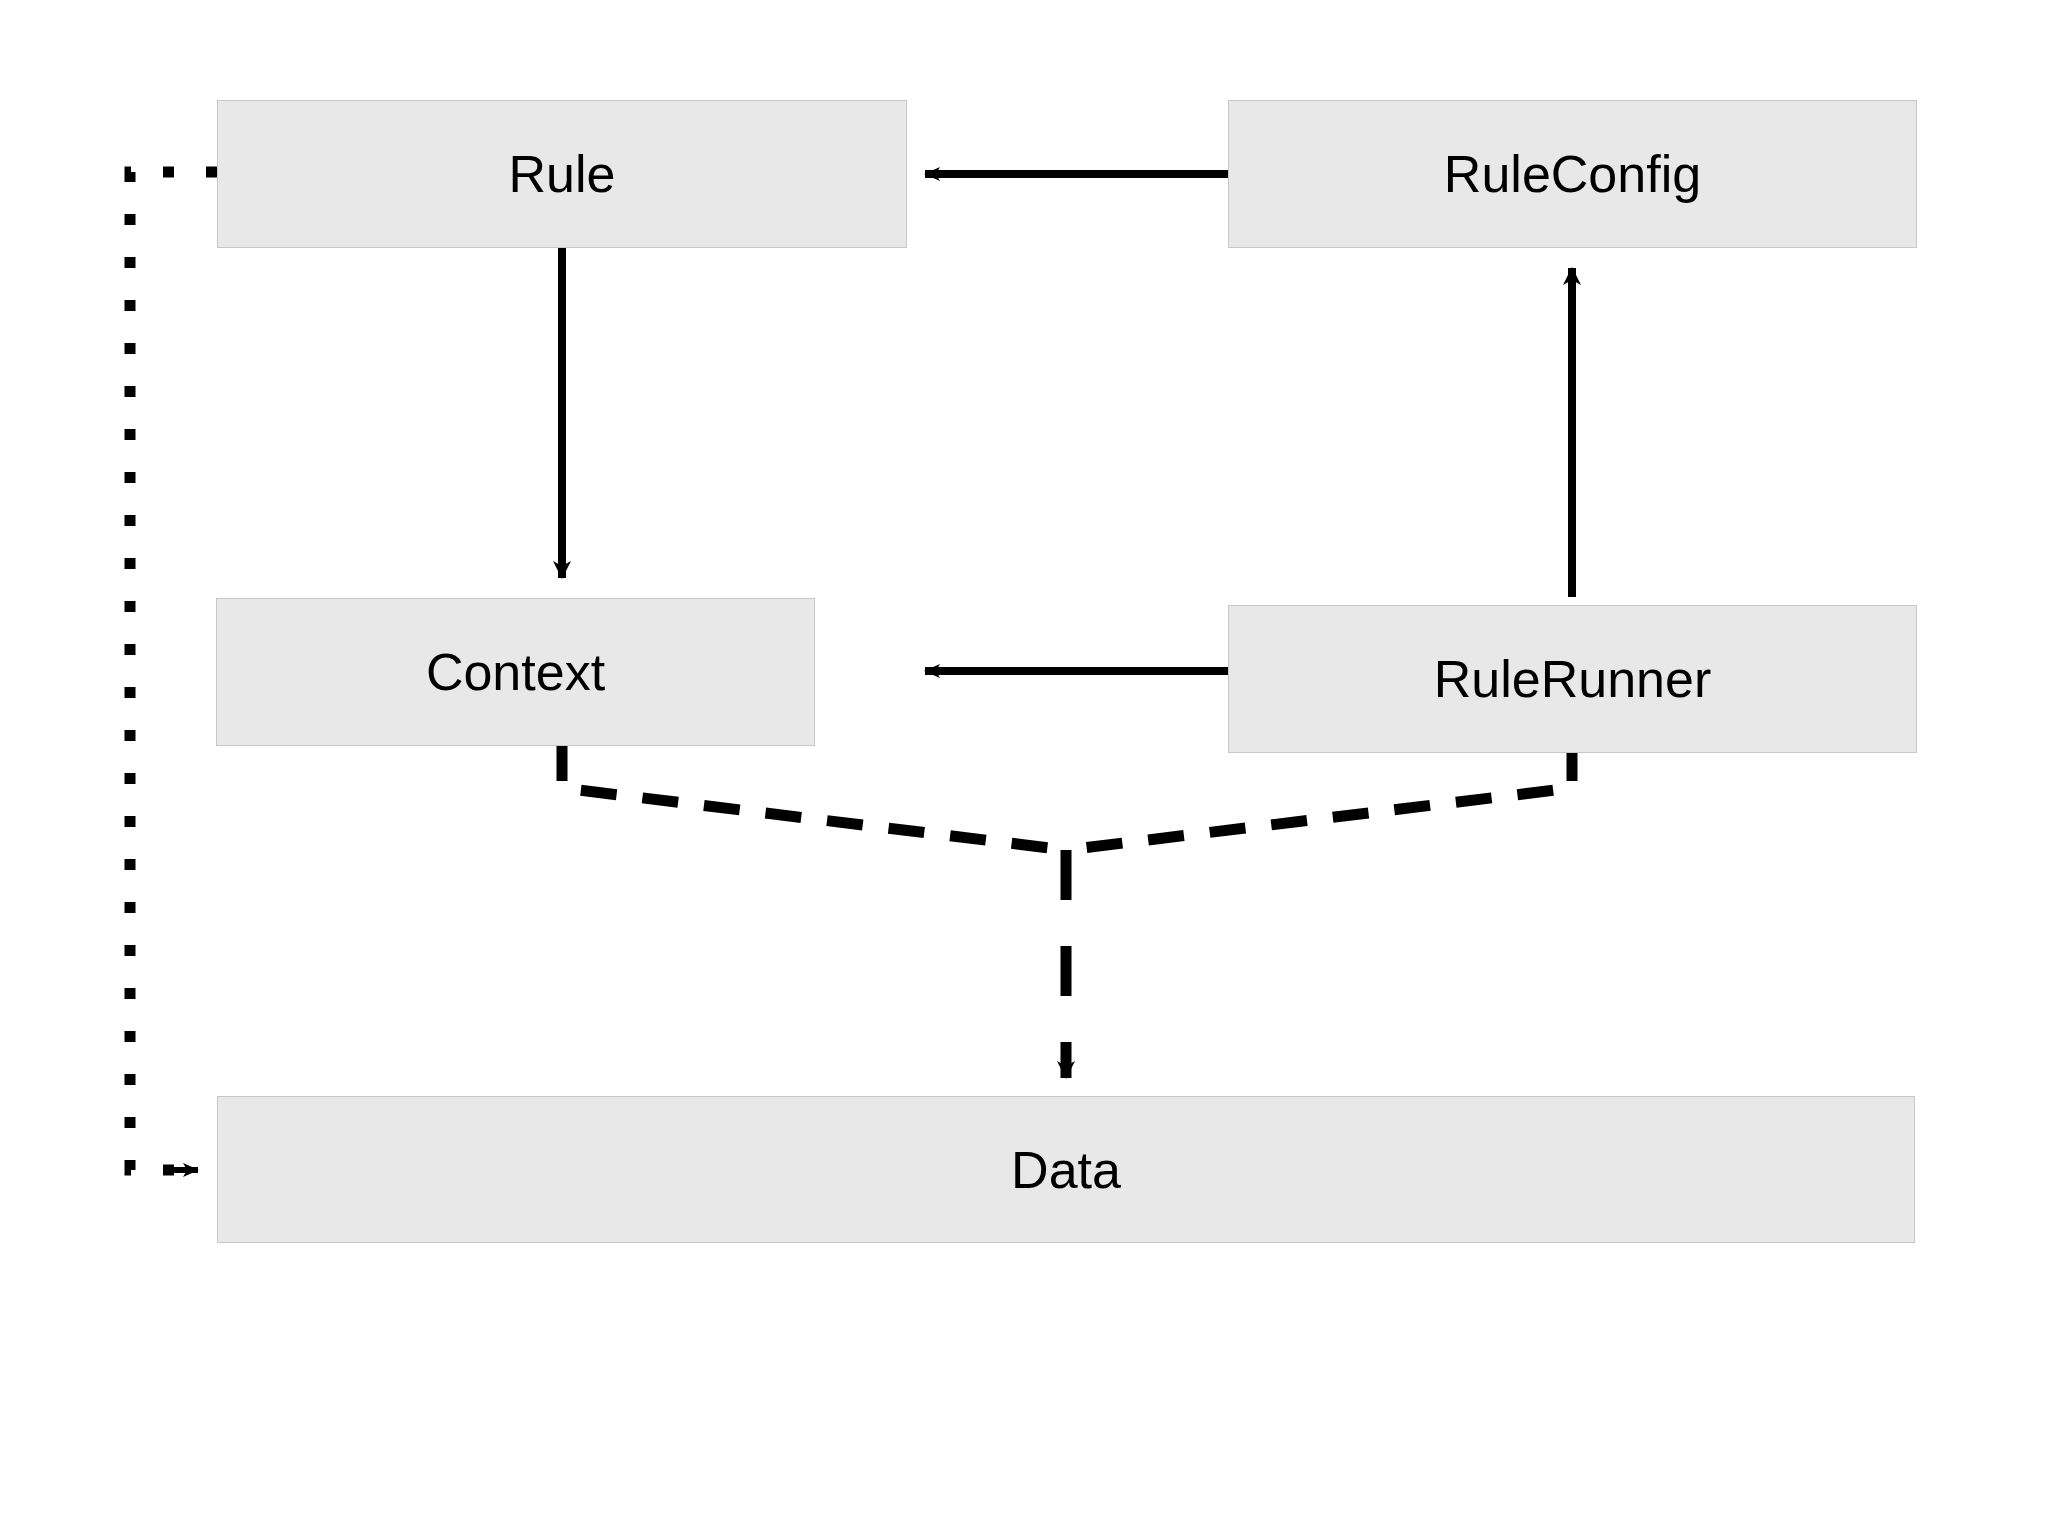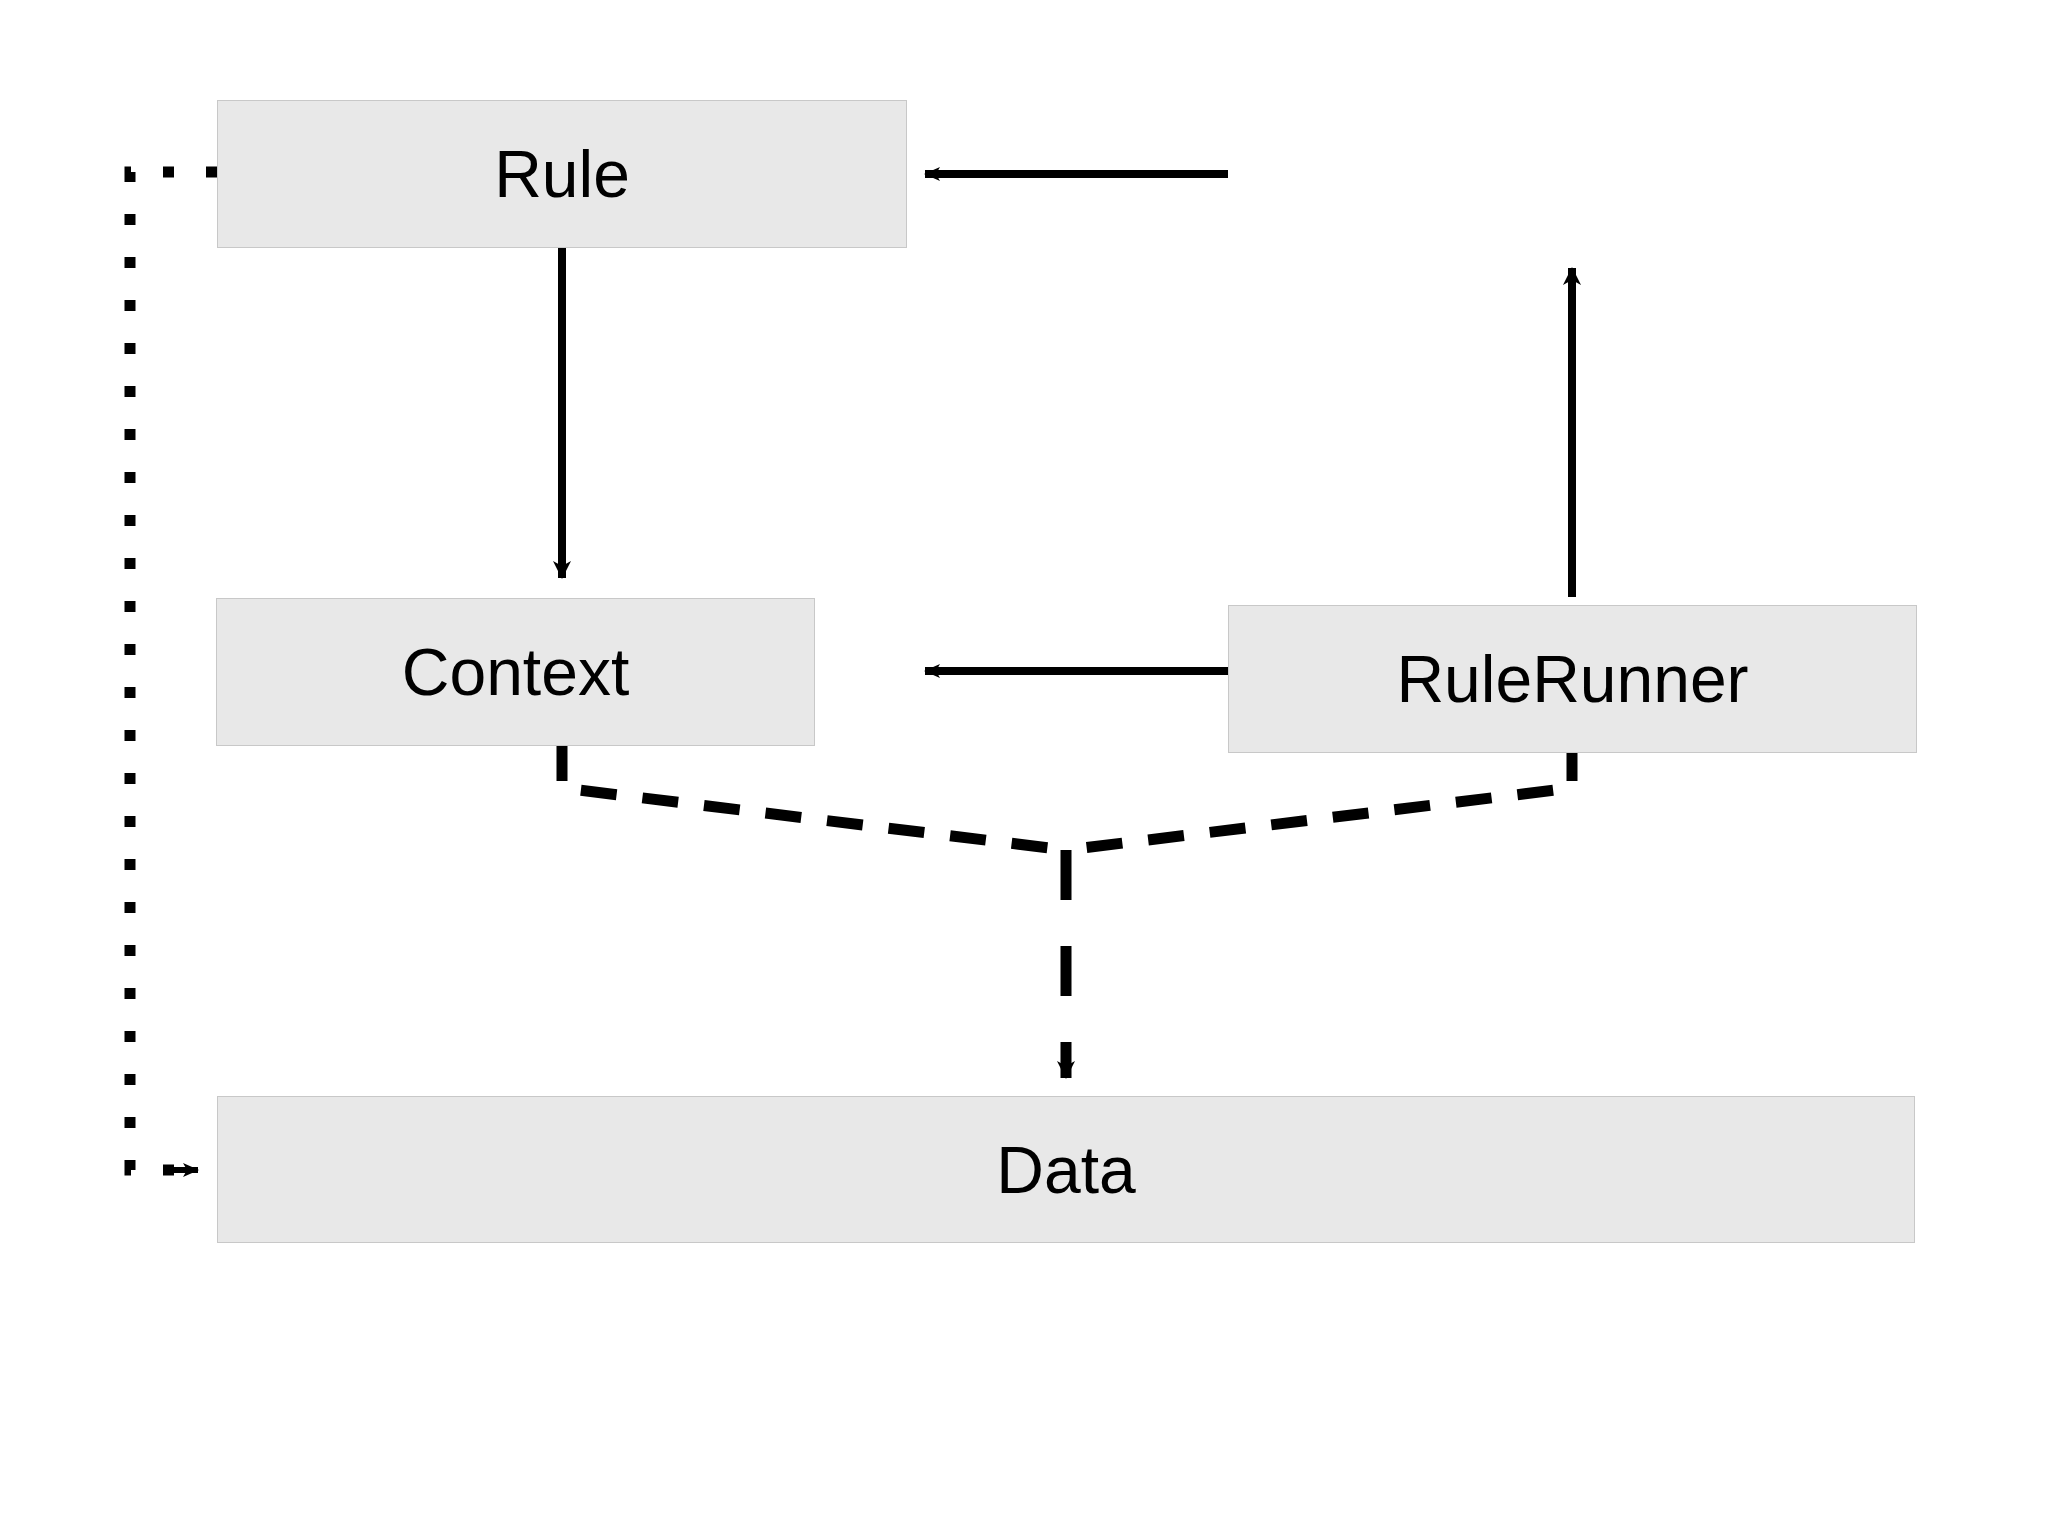--- a/index.html
+++ b/index.html
@@ -30,21 +30,21 @@
     box-sizing: border-box;
     background: #e8e8e8;
     border: 1px solid #c8c8c8;
     display: flex;
     align-items: center;
     justify-content: center;
     z-index: 5;
   }
   .node-label {
     font-family: "Liberation Sans", sans-serif;
-    font-size: 66px;
+    font-size: 52px;
     line-height: 1;
     color: #000000;
     white-space: nowrap;
     letter-spacing: 0px;
   }
 </style>
 </head>
 <body>
 
 <div id="canvas">
@@ -87,20 +87,23 @@
     <g>
       <path d="M217,172 L130,172 L130,1170 L190,1170" fill="none" stroke="#000000" stroke-width="11" stroke-dasharray="11 32" stroke-linecap="butt"></path>
       <path d="M165,1170 L198,1170" fill="none" stroke="#000000" stroke-width="6" marker-end="url(#arrow-slim)"></path>
     </g>
   </svg>
 
   <div class="node-box" style="left:217px; top:100px; width:690px; height:148px;">
     <span class="node-label">Rule</span>
   </div>
 
+  <div class="node-box" style="left:1228px; top:100px; width:689px; height:148px;">
+    <span class="node-label">RuleConfig</span>
+  </div>
 
   <div class="node-box" style="left:216px; top:598px; width:599px; height:148px;">
     <span class="node-label">Context</span>
   </div>
 
   <div class="node-box" style="left:1228px; top:597px; width:689px; height:148px;margin-top:8px;">
     <span class="node-label">RuleRunner</span>
   </div>
 
   <div class="node-box" style="left:217px; top:1096px; width:1698px; height:147px;text-align:right;">

